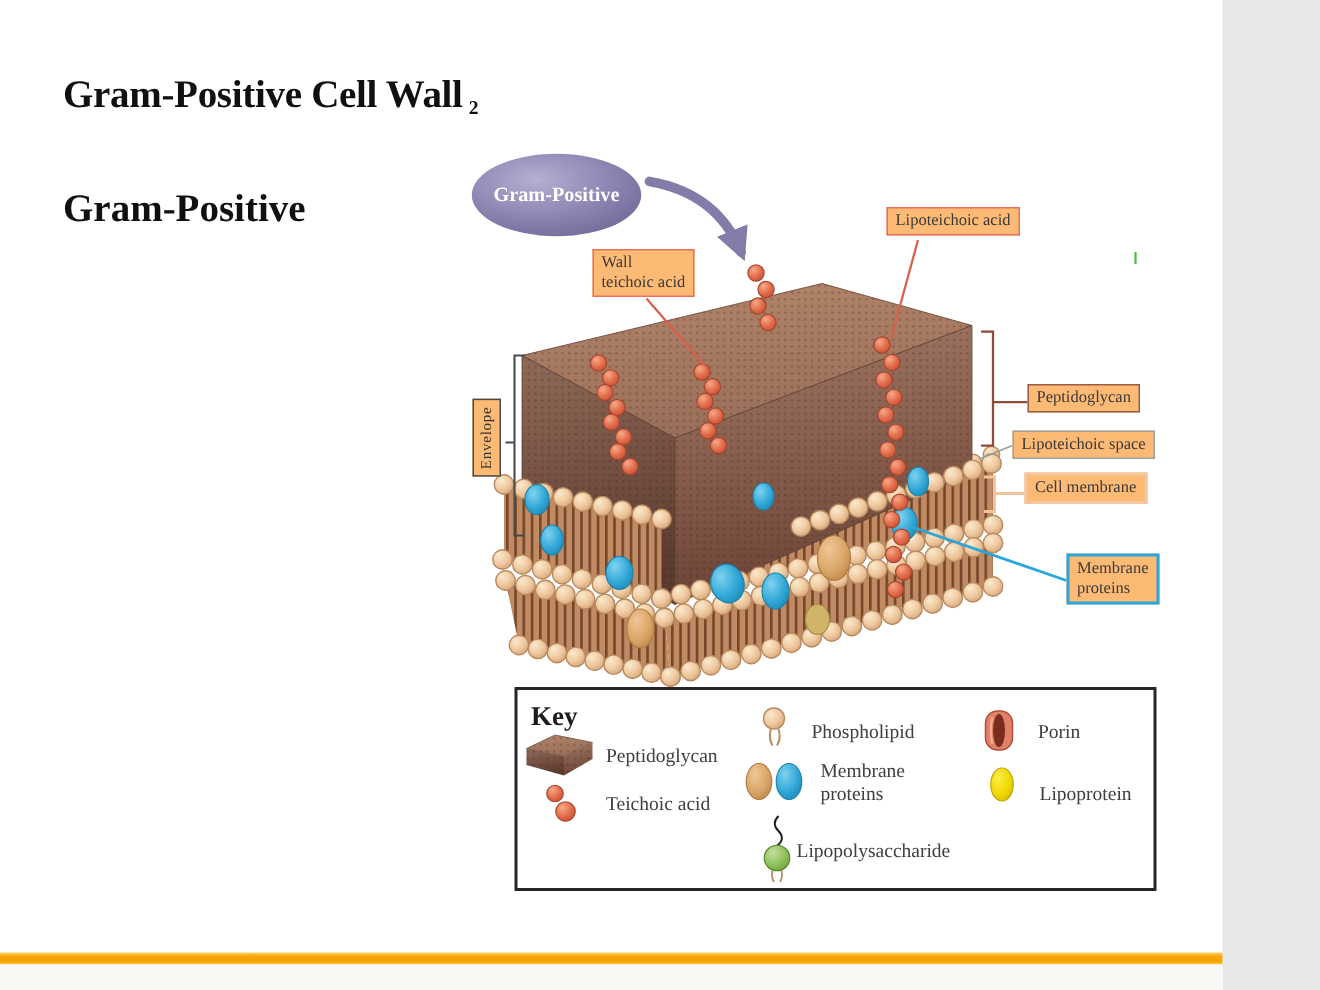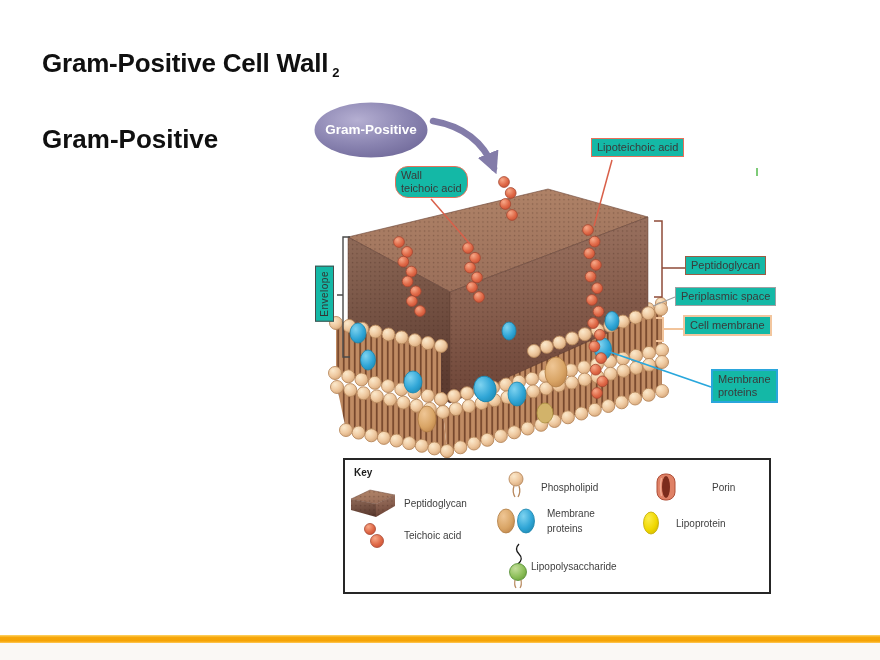--- a/index.html
+++ b/index.html
@@ -1,39 +1,39 @@
 <!DOCTYPE html>
 <html><head>
 <meta charset="utf-8">
 <style>
   html,body{margin:0;padding:0;background:#e8e8e8;}
-  .slide{position:relative;width:880px;height:660px;background:#ffffff;overflow:hidden;
-         font-family:Liberation Sans, sans-serif;}
+  .slide{position:relative;width:815px;height:660px;background:#ffffff;overflow:hidden;
+         font-family:Liberation Serif, serif;}
   .slide-title{position:absolute;left:42px;top:48px;font-size:26px;font-weight:700;color:#101010;
                letter-spacing:-0.2px;z-index:3;white-space:nowrap;}
   .slide-title .sup2{font-size:13px;font-weight:700;position:relative;top:5px;margin-left:4px;}
   .slide-subtitle{position:absolute;left:42px;top:124px;font-size:26px;font-weight:700;color:#101010;
                   z-index:3;white-space:nowrap;}
   #art{position:absolute;left:0;top:0;z-index:1;}
   .bubble-label{position:absolute;left:314px;top:122px;width:114px;text-align:center;
                 font-size:13.5px;font-weight:700;color:#ffffff;z-index:3;}
-  .cbox{position:absolute;background:#14b8a6;border:1.5px solid #E8705A;padding:2px 5px;
+  .cbox{position:absolute;background:#fdba74;border:1.5px solid #E8705A;padding:2px 5px;
         font-size:11px;line-height:13px;color:#3a3a3a;white-space:nowrap;z-index:3;}
   .cbox.brown{border-color:#9C5B43;}
   .cbox.gray{border-color:#9FA0A2;}
   .cbox.peach{border-color:#F2C69E;border-width:2px;}
   .cbox.blue{border-color:#2AA6DC;border-width:2px;}
   .cbox.envelope{border:1.2px solid #4A4A4A;padding:4px 2px;left:315px;top:266px;
                  writing-mode:vertical-rl;transform:rotate(180deg);font-size:10px;
                  letter-spacing:0.5px;color:#333;}
   .keybox{position:absolute;left:343px;top:458px;width:424px;height:132px;background:#ffffff;
           border:2px solid #262626;z-index:2;}
-  .key-title{position:absolute;left:9px;top:7px;font-size:10px;font-weight:700;color:#1c1c1c;}
+  .key-title{position:absolute;left:9px;top:7px;font-size:18px;font-weight:700;color:#1c1c1c;}
   .kitem{position:absolute;display:flex;align-items:center;}
-  .klabel{font-size:10px;color:#3E3E3E;line-height:15px;}
+  .klabel{font-size:13px;color:#3E3E3E;line-height:15px;}
   .bottom-bar{position:absolute;left:0;top:635px;width:880px;height:8px;z-index:2;
               background:linear-gradient(180deg,#FFD567 0%,#F6A70B 30%,#F5A303 75%,#FFC958 100%);}
   .footer-strip{position:absolute;left:0;top:643px;width:880px;height:17px;background:#FAF8F5;z-index:2;}
 </style>
 </head>
 <body>
 
 <div class="slide">
 
   <div class="slide-title">
@@ -287,27 +287,27 @@
     <path d="M656,318 H663 V341 H656 M663,329 H683" stroke="#F2C49B" stroke-width="2" fill="none"></path>
     <path d="M653,306 L675,297" stroke="#9D9D9D" stroke-width="1.2" fill="none"></path>
     <path d="M607,351 L711,387" stroke="#29A7DC" stroke-width="1.8" fill="none"></path>
     <path d="M431,199 L470,244" stroke="#D9604A" stroke-width="1.5" fill="none"></path>
     <path d="M612,160 L594,226" stroke="#D9604A" stroke-width="1.5" fill="none"></path>
     <path d="M757,168 V176" stroke="#53BA4B" stroke-width="1.5" fill="none"></path>
   </svg>
 
   <div class="bubble-label">Gram-Positive</div>
 
-  <div class="cbox" style="left:395px;top:166px;border-radius:13px;">
+  <div class="cbox" style="left:395px;top:166px;">
     <div>Wall</div>
     <div>teichoic acid</div>
   </div>
   <div class="cbox" style="left:591px;top:138px;">Lipoteichoic acid</div>
   <div class="cbox brown" style="left:685px;top:256px;">Peptidoglycan</div>
-  <div class="cbox gray" style="left:675px;top:287px;">Periplasmic space</div>
+  <div class="cbox gray" style="left:675px;top:287px;">Lipoteichoic space</div>
   <div class="cbox peach" style="left:683px;top:315px;text-align:center;">Cell membrane</div>
   <div class="cbox blue" style="left:711px;top:369px;">
     <div>Membrane</div>
     <div>proteins</div>
   </div>
   <div class="cbox envelope">Envelope</div>
 
   <div class="keybox">
     <div class="key-title">Key</div>
 
@@ -352,30 +352,30 @@
 
     <div class="kitem" style="left:160px;top:82px;">
       <svg width="26" height="48" viewBox="0 0 26 48">
         <path d="M14,2 q-5,5 0,10 q5,5 -1,10" stroke="#1A1A1A" stroke-width="1.3" fill="none"></path>
         <circle cx="13" cy="30" r="8.5" fill="url(#greenG)" stroke="#4F8A2F" stroke-width="0.8"></circle>
         <path d="M10,38 q-1,5 1,8 M16,38 q1,5 -1,8" stroke="#B8895E" stroke-width="1.2" fill="none"></path>
       </svg>
       <span class="klabel" style="">Lipopolysaccharide</span>
     </div>
 
-    <div class="kitem" style="left:310px;top:12px;gap:20px;">
+    <div class="kitem" style="left:310px;top:12px;">
       <svg width="22" height="30" viewBox="0 0 22 30">
         <rect x="2" y="2" width="18" height="26" rx="8" fill="#DF8166" stroke="#AF4E37" stroke-width="1"></rect>
         <ellipse cx="11" cy="15" rx="4" ry="11" fill="#7C2C1C"></ellipse>
         <path d="M6.5,6 Q4.5,15 6.5,24" stroke="#F3AC92" stroke-width="1.5" fill="none"></path>
       </svg>
       <span class="klabel" style="margin-left:15px;">Porin</span>
     </div>
 
-    <div class="kitem" style="left:297px;top:50px;">
+    <div class="kitem" style="left:314px;top:50px;align-items:flex-end;">
       <svg width="18" height="26" viewBox="0 0 18 26">
         <ellipse cx="9" cy="13" rx="7.5" ry="11" fill="url(#yellowG)" stroke="#C0A800" stroke-width="0.8"></ellipse>
       </svg>
       <span class="klabel" style="margin-left:16px;">Lipoprotein</span>
     </div>
   </div>
 
   <div class="bottom-bar"></div>
   <div class="footer-strip"></div>
 </div>

